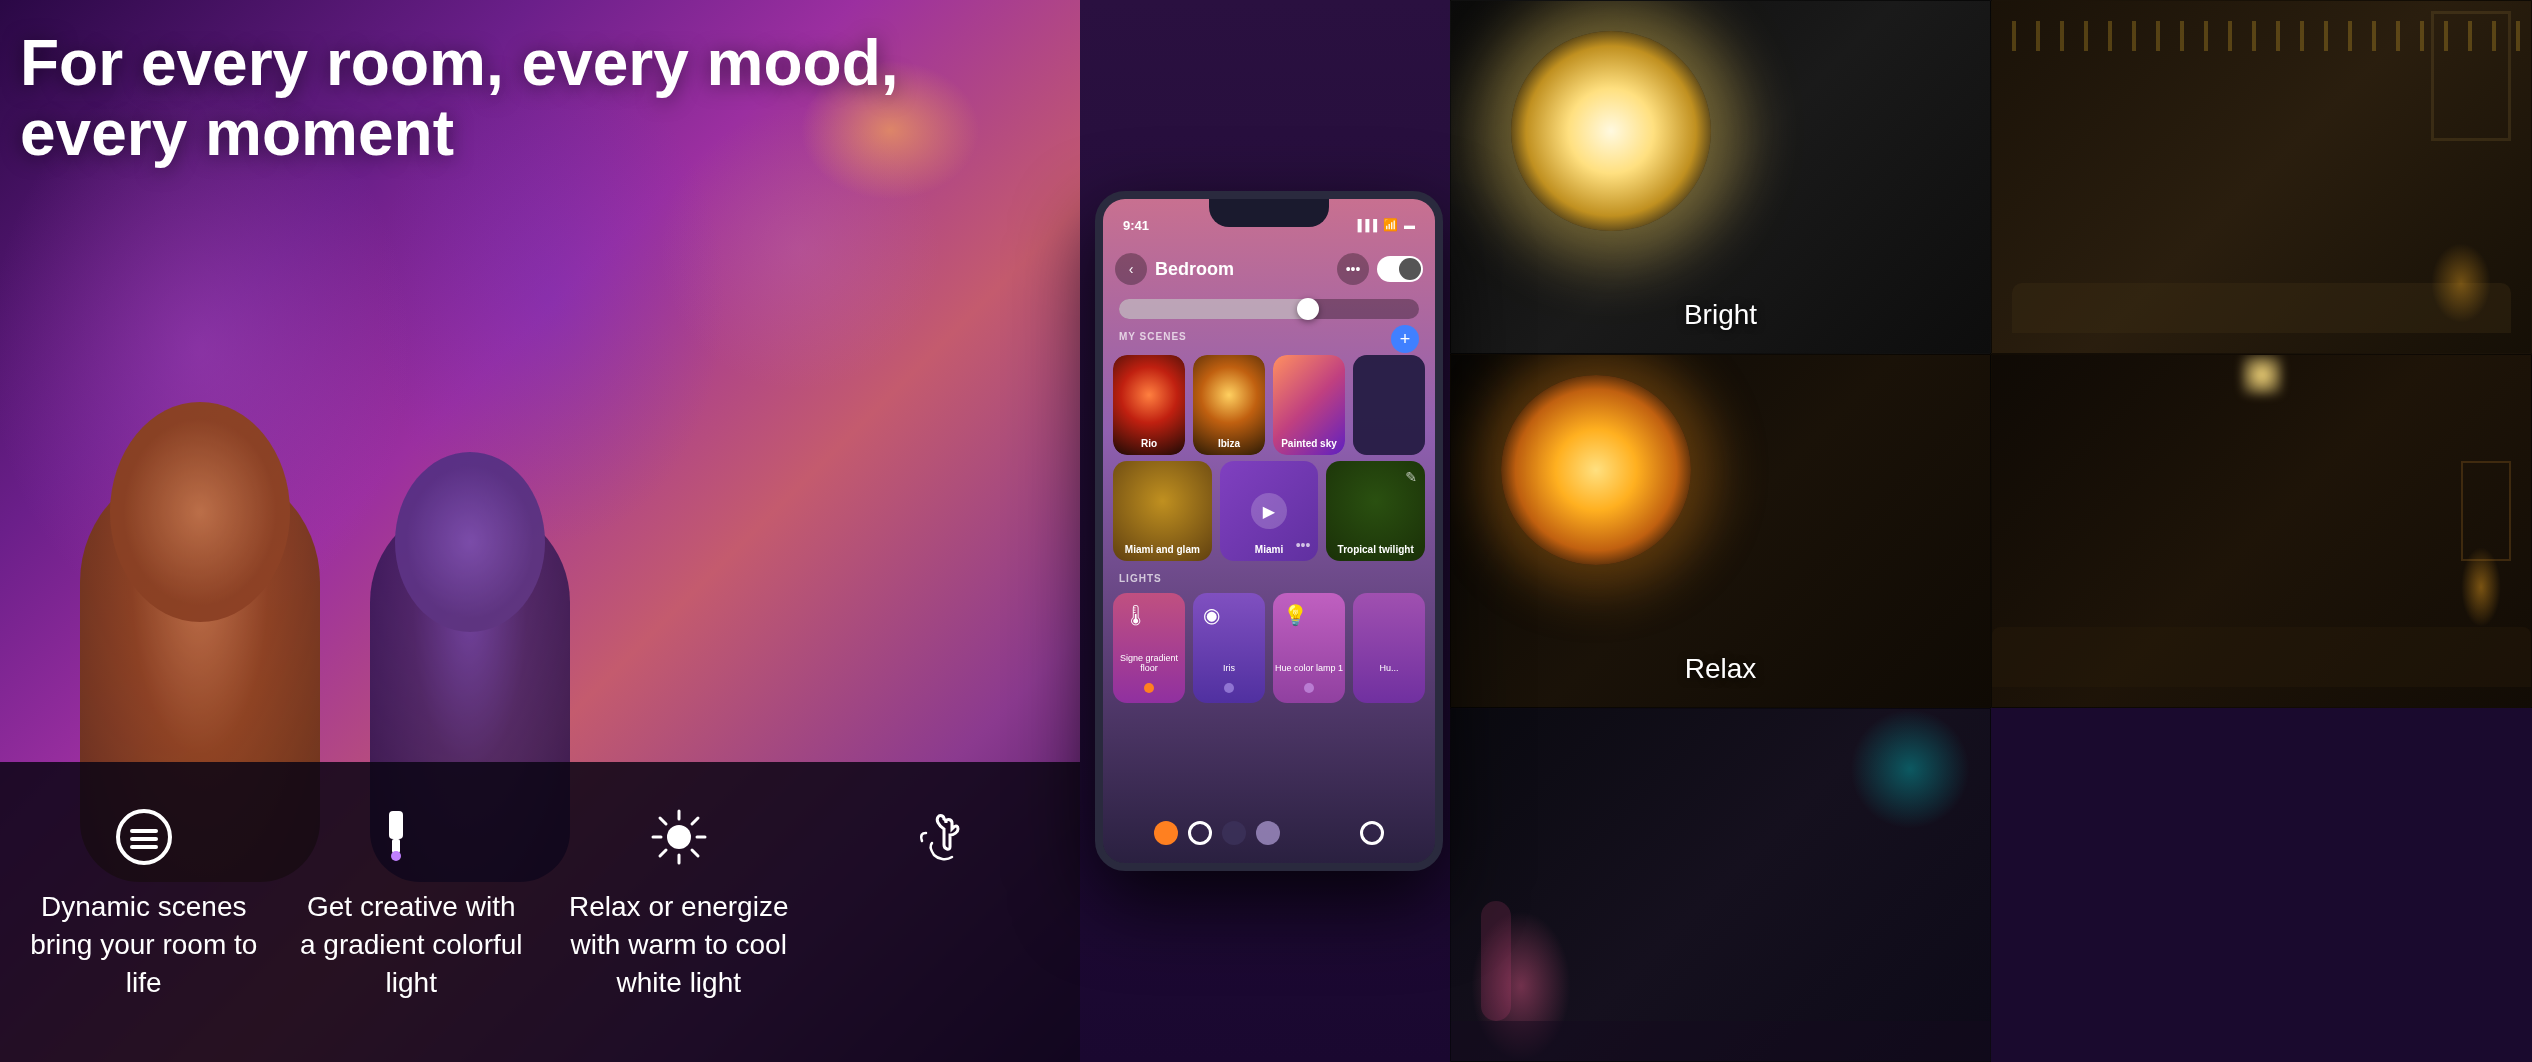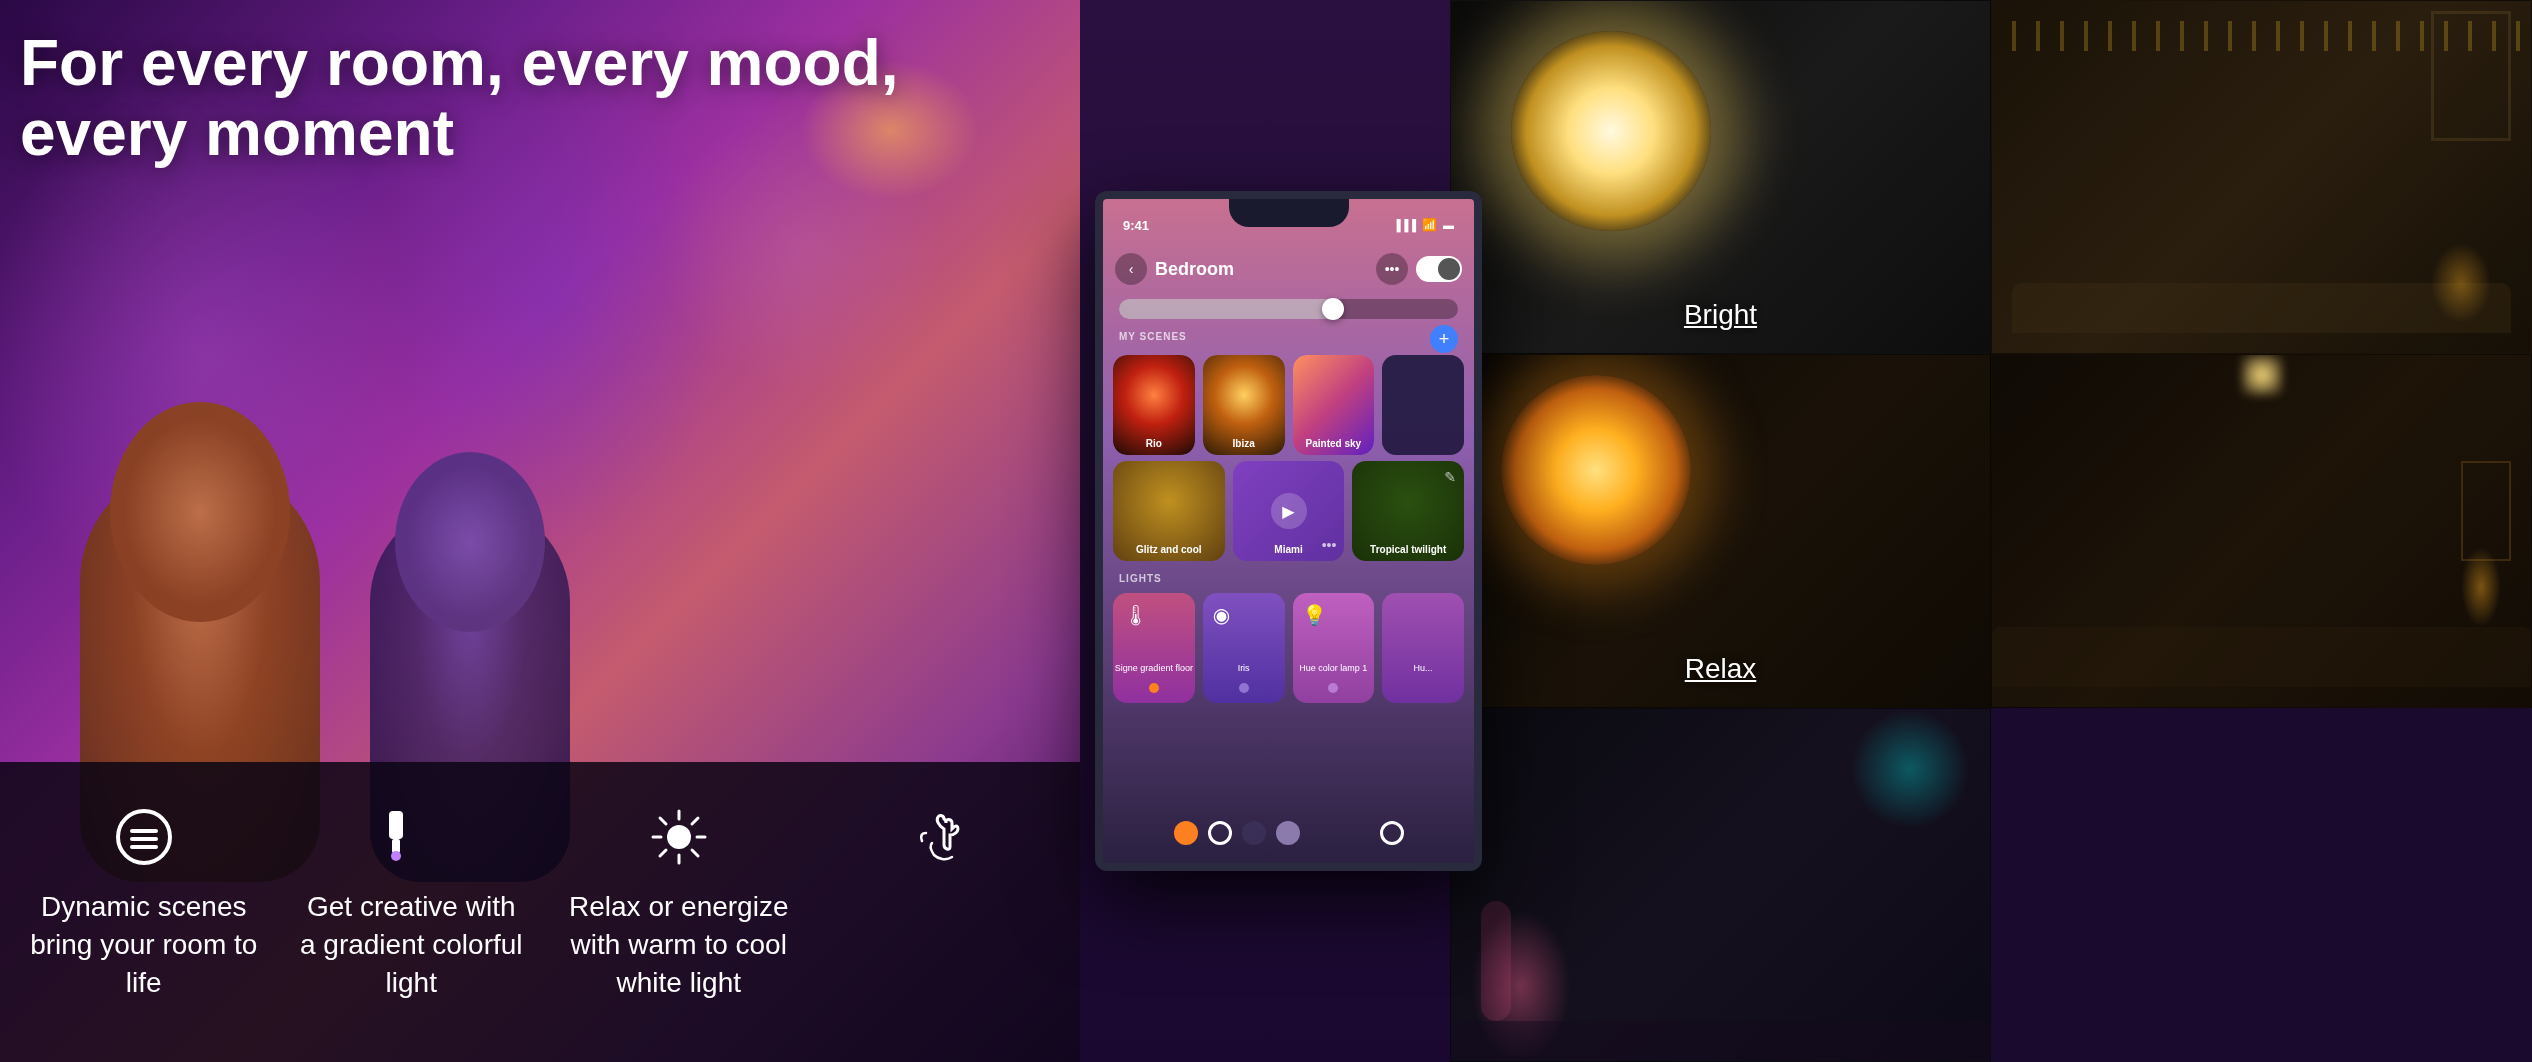--- a/index.html
+++ b/index.html
@@ -168,24 +168,24 @@
       z-index: 20;
     }
 
     .phone-wrapper {
       position: relative;
       width: 340px;
       height: 680px;
     }
 
     .phone-frame {
-      width: 387px;
+      width: 348px;
       height: 680px;
       background: #1a1a2e;
-      border-radius: 12px;
+      border-radius: 30px;
       border: 8px solid #2a2a3e;
       overflow: hidden;
       position: relative;
       box-shadow: 0 30px 80px rgba(0,0,0,0.8), inset 0 0 0 1px rgba(255,255,255,0.1);
     }
 
     
     .phone-notch {
       position: absolute;
       top: 0;
@@ -648,21 +648,20 @@
       position: absolute;
       bottom: 22px;
       left: 0;
       right: 0;
       text-align: center;
       color: white;
       font-size: 28px;
       font-weight: 400;
       text-shadow: 0 1px 8px rgba(0,0,0,0.8);
       z-index: 5;
-      text-decoration: underline;
     }
 
     
     .room-panel {
       border: 1px solid rgba(0,0,0,0.3);
     }
 
     
     .warm-ceiling-light {
       position: absolute;
@@ -825,21 +824,21 @@
             <div class="scene-thumbnail painted-bg"></div>
             <span class="scene-name">Painted sky</span>
           </div>
           <div class="scene-card" style="background:rgba(40,30,70,0.7);">
             <div class="scene-thumbnail extra-bg"></div>
           </div>
         </div>
 
         <div class="scenes-grid-2">
           <div class="scene-card-2 glitz-bg">
-            <span class="scene-name">Glitz and cool</span>
+            <span class="scene-name">Miami and glam</span>
           </div>
           <div class="scene-card-2 miami-bg" style="display:flex;align-items:center;justify-content:center;flex-direction:column;">
             <div class="play-btn">▶</div>
             <span class="scene-name" style="position:absolute;bottom:6px;">Miami</span>
             <div class="more-dots">•••</div>
           </div>
           <div class="scene-card-2 tropical-bg">
             <div class="edit-icon">✎</div>
             <span class="scene-name">Tropical twilight</span>
           </div>

